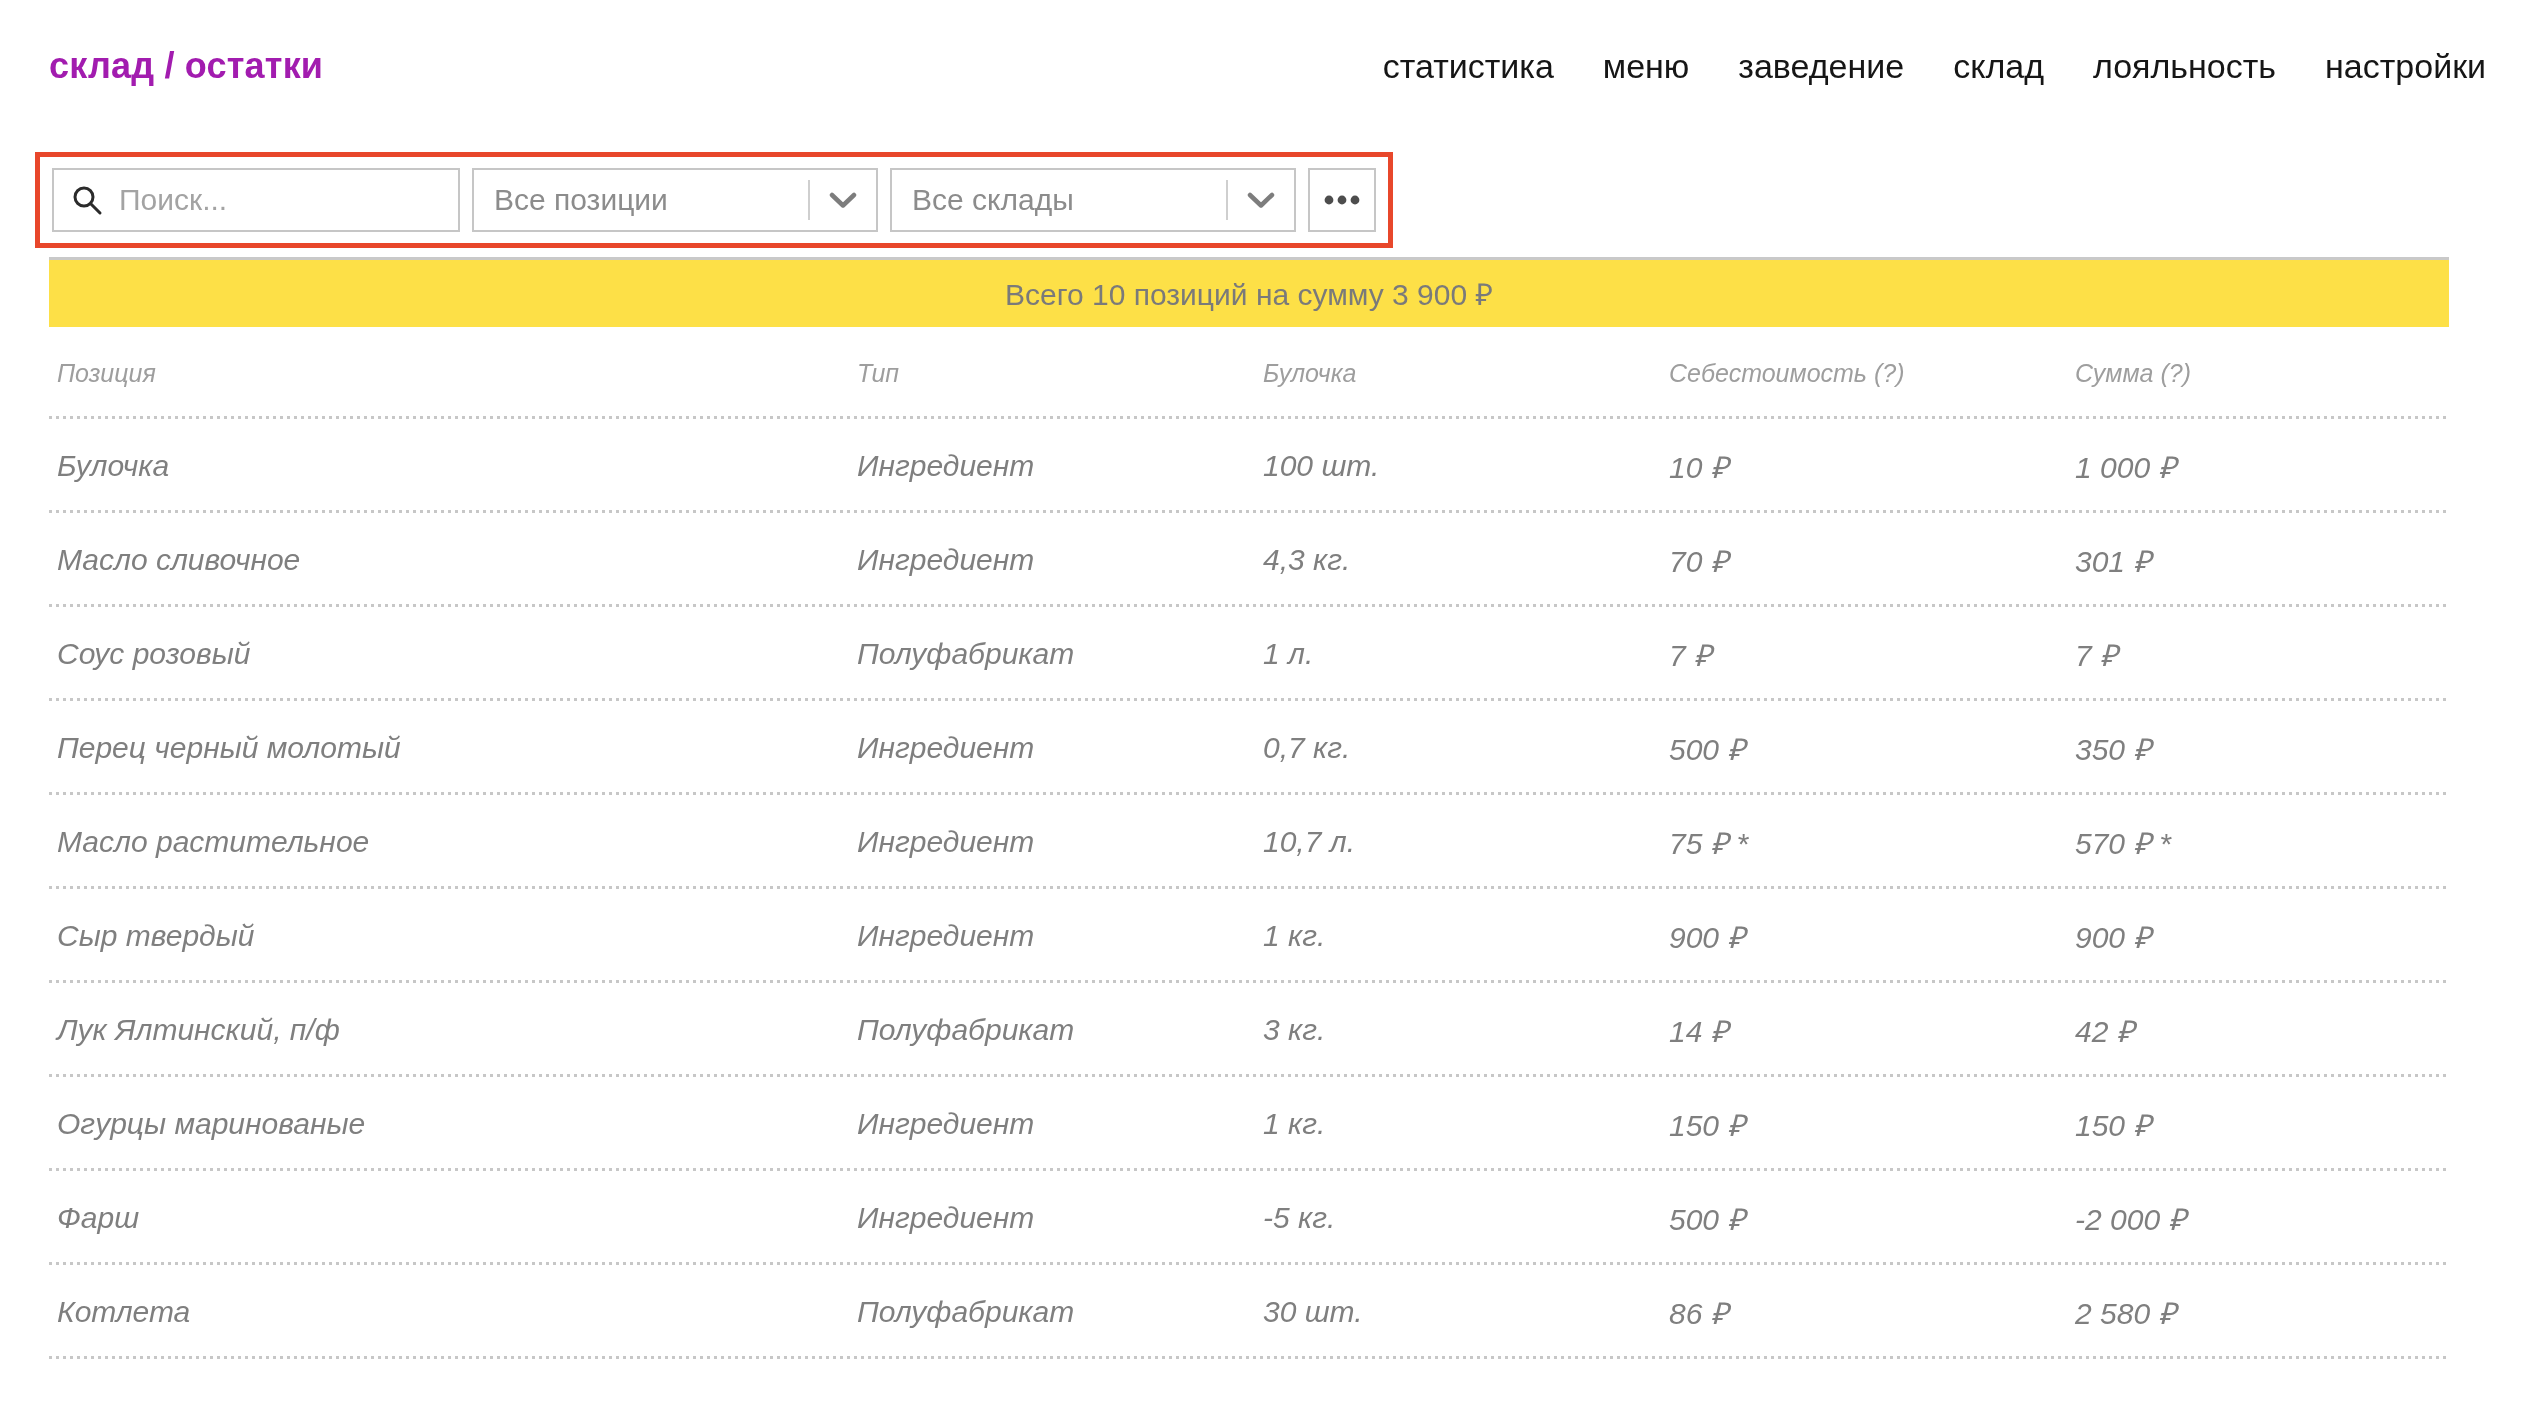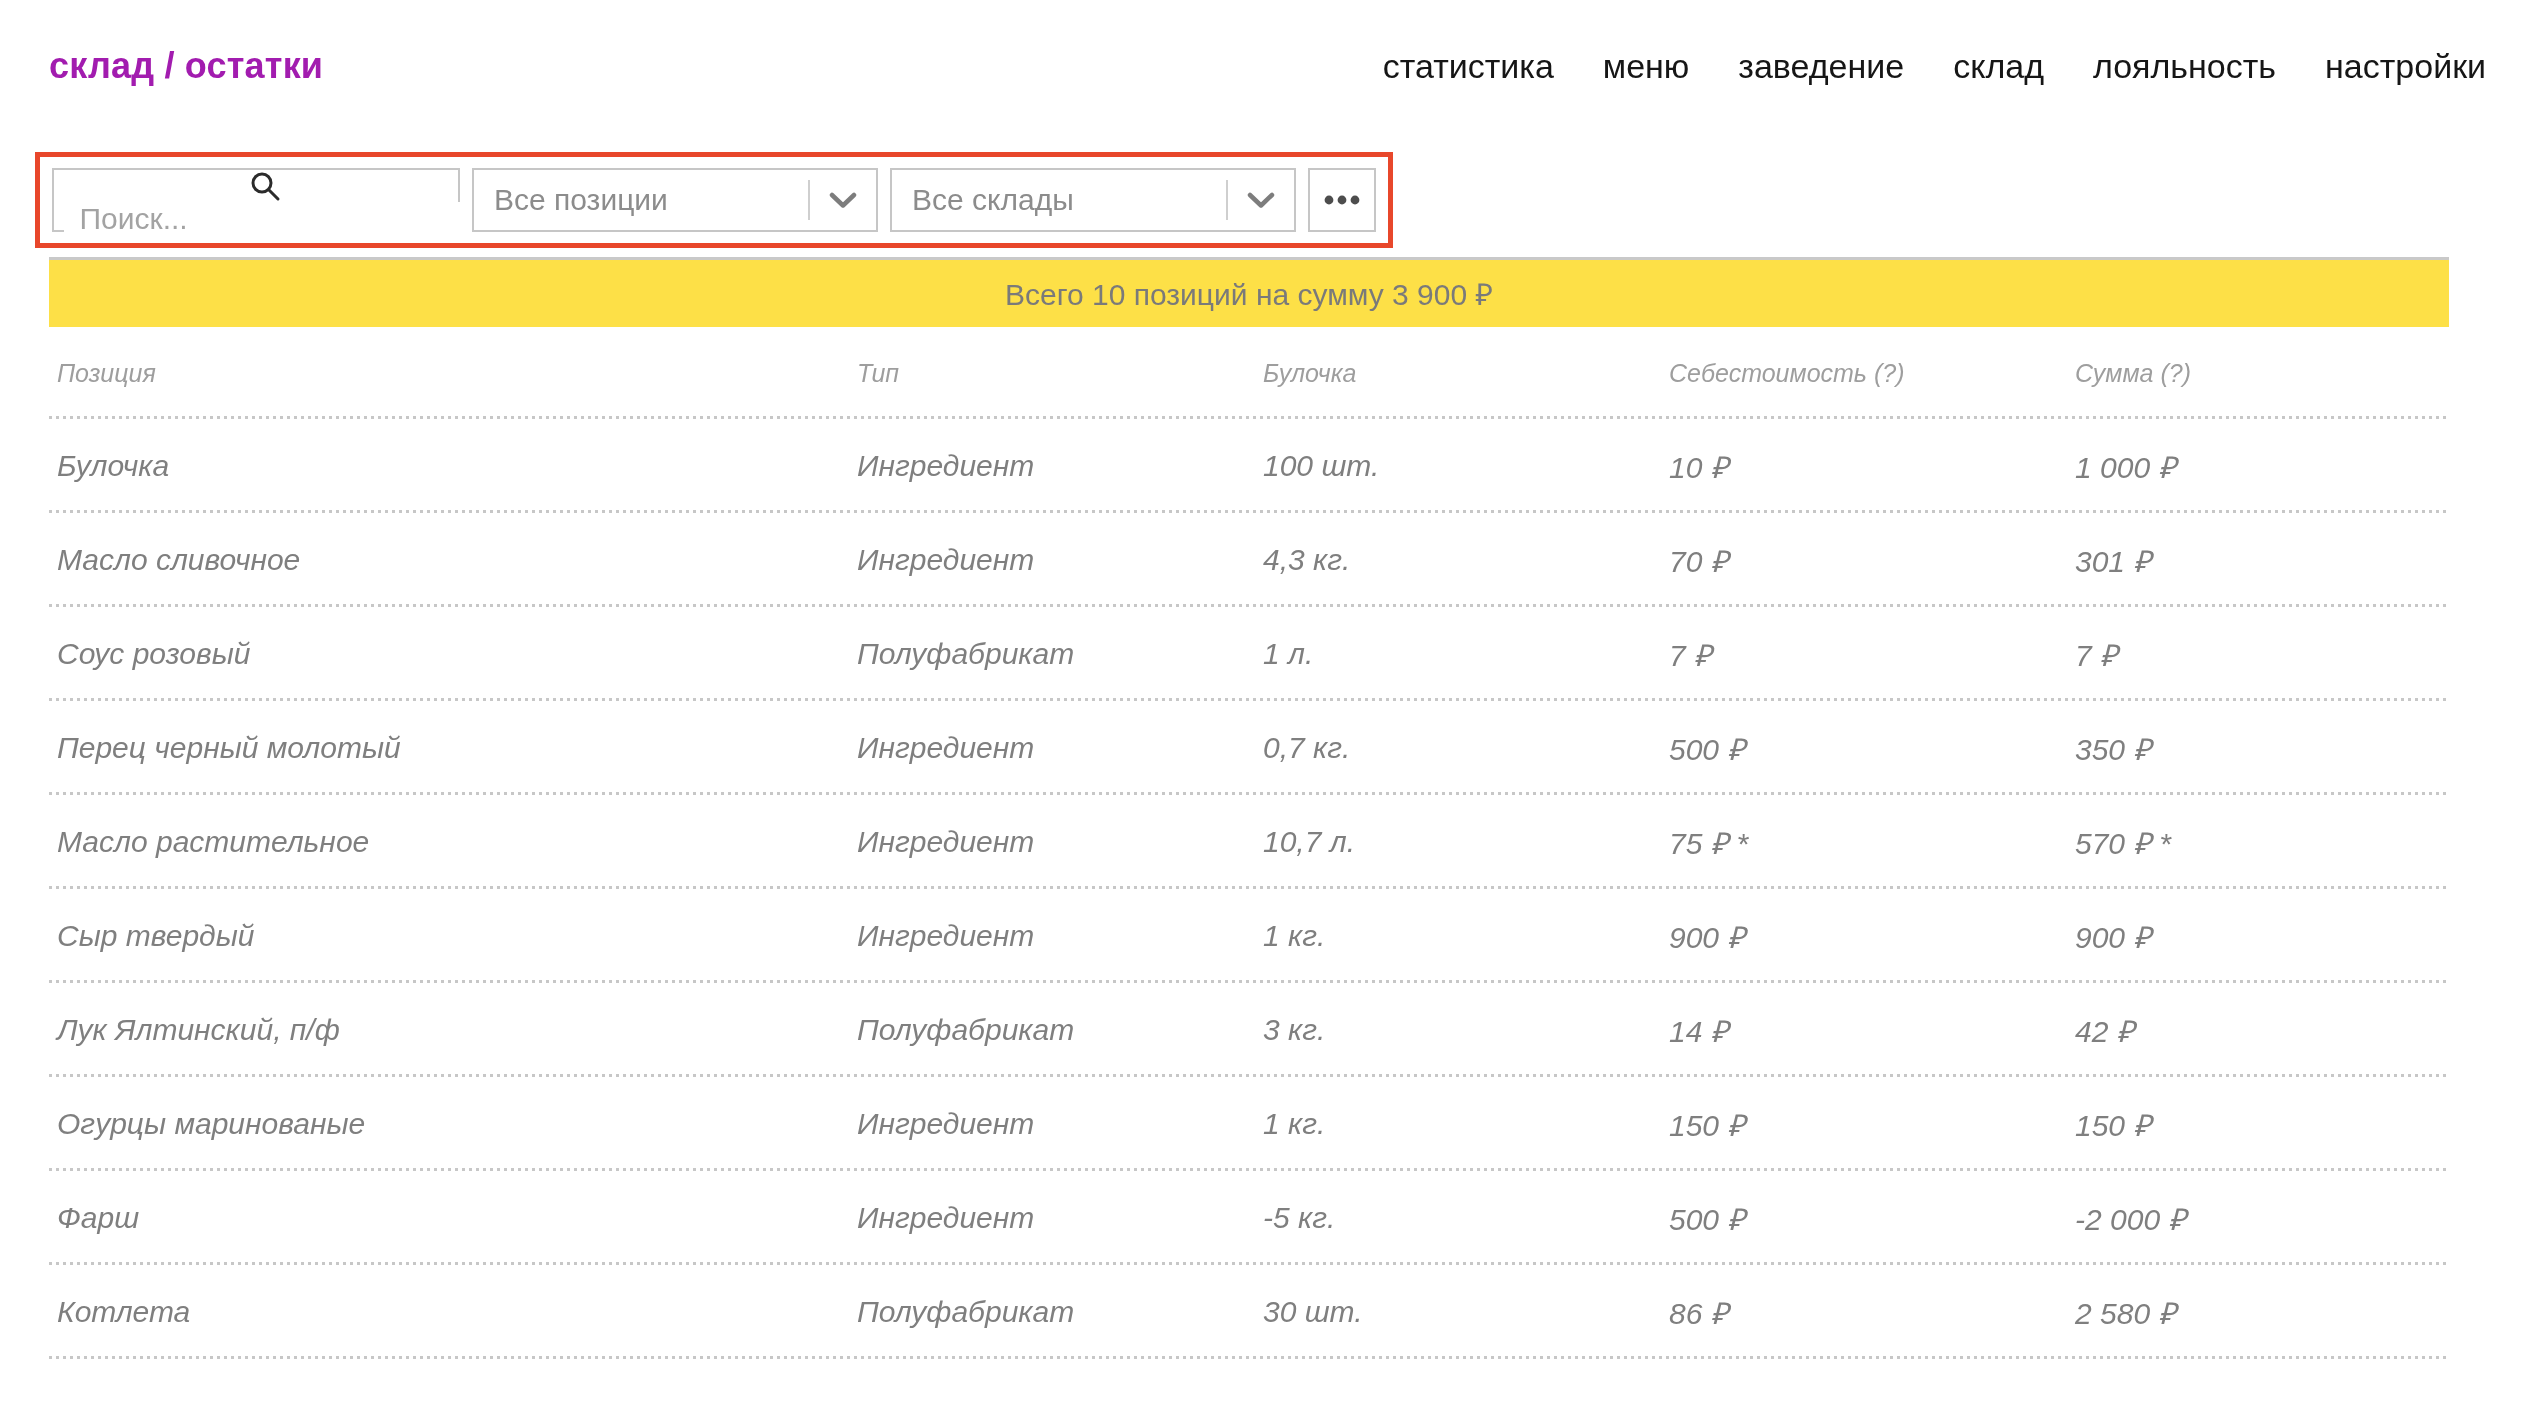--- a/index.html
+++ b/index.html
@@ -17,21 +17,21 @@
     font-size: 34px; color: #161616; cursor: pointer; text-decoration: none; white-space: nowrap;
   }
 
   
   .filter-wrap { margin: 60px 0 0 35px; }
   .annotation-box {
     display: inline-flex; align-items: center; gap: 12px;
     border: 5px solid #e8472b; padding: 11px 12px; background: #ffffff;
   }
   .ctl { height: 64px; border: 2px solid #c6c6c6; background: #fff; display: flex; align-items: center; }
-  .search-box { width: 408px; padding-left: 17px; flex-direction: column; }
+  .search-box { width: 408px; padding-left: 17px; }
   .search-box input {
     border: none; outline: none; flex: 1; height: 100%; font-size: 30px;
     font-family: "Liberation Sans", sans-serif; color: #555; padding-left: 16px; min-width: 0;
   }
   .search-box input::placeholder { color: #a3a3a3; }
   .dropdown { width: 406px; cursor: pointer; }
   .dropdown .dd-label { flex: 1; padding-left: 20px; font-size: 30px; color: #8c8c8c; white-space: nowrap; }
   .dd-divider { width: 2px; height: 40px; background: #cfcfcf; flex: 0 0 auto; }
   .dd-caret { width: 66px; display: flex; align-items: center; justify-content: center; flex: 0 0 auto; }
   .more-btn { width: 68px; justify-content: center; cursor: pointer; }

